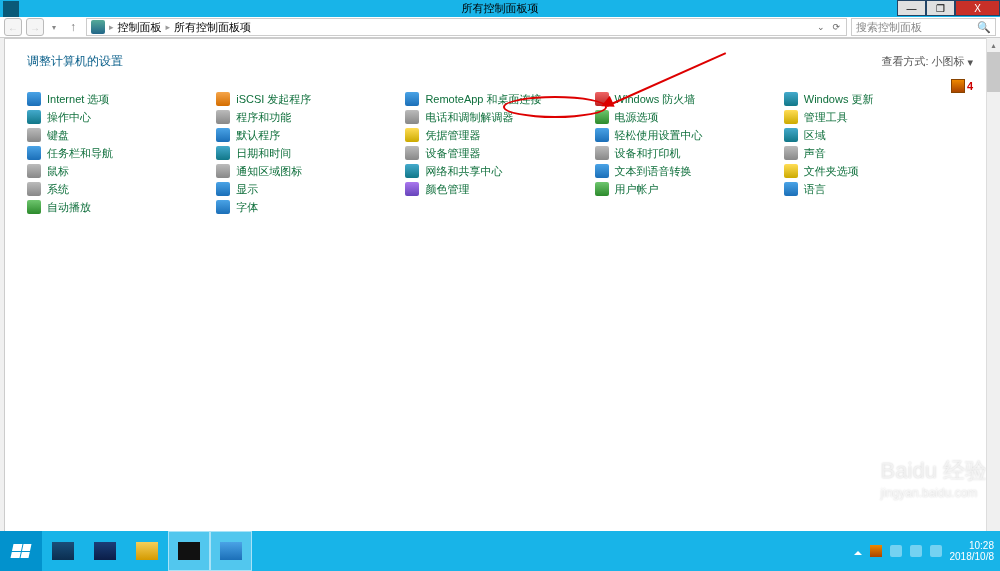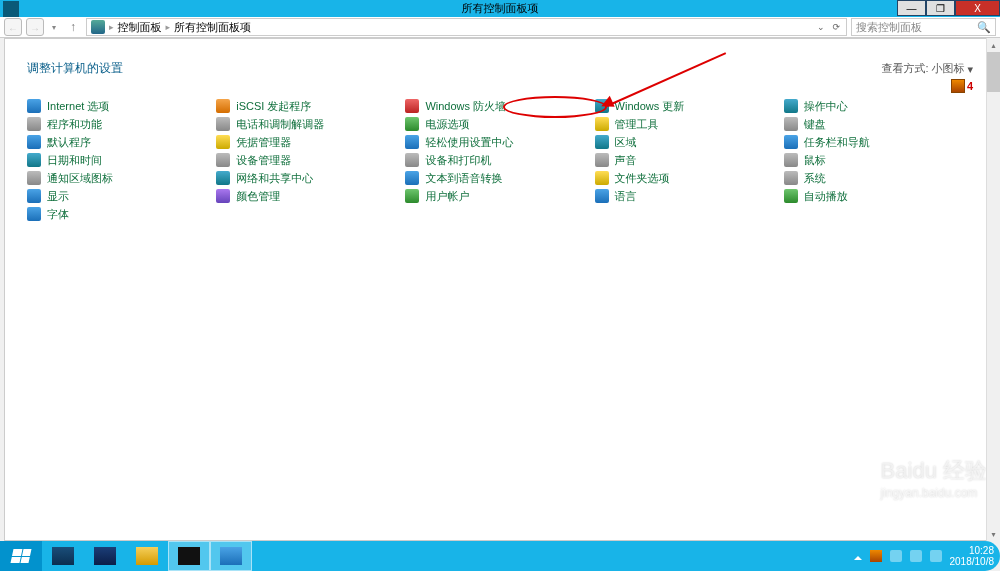--- a/index.html
+++ b/index.html
@@ -22,21 +22,21 @@
   .upbtn { width: 18px; height: 18px; display: flex; align-items: center; justify-content: center; color: #777; }
   .addr { flex: 1; height: 18px; border: 1px solid #ccc; display: flex; align-items: center; padding: 0 4px; gap: 4px; font-size: 11px; background: #fff; }
   .addr .cp-icon { width: 14px; height: 14px; background: linear-gradient(#5a9, #268); border-radius: 2px; }
   .addr .sep { color: #999; font-size: 9px; }
   .addr-actions { margin-left: auto; display: flex; gap: 4px; color: #666; font-size: 9px; }
   .addr-actions span { padding: 0 2px; }
   .search { width: 145px; height: 18px; border: 1px solid #ccc; display: flex; align-items: center; padding: 0 4px; color: #888; font-size: 11px; background: #fff; }
   .search .mag { margin-left: auto; color: #888; }
 
   
-  .content { position: absolute; top: 38px; bottom: 30px; left: 4px; right: 4px; background: #fff; border: 1px solid #ccc; padding: 21px 22px 0 22px; }
+  .content { position: absolute; top: 38px; bottom: 30px; left: 4px; right: 4px; background: #fff; border: 1px solid #ccc; padding: 14px 22px 0 22px; }
   .heading-row { display: flex; justify-content: space-between; align-items: center; margin-bottom: 12px; }
   .heading { color: #0a5f8a; font-size: 12px; }
   .viewby { color: #555; font-size: 11px; display: flex; align-items: flex-end; gap: 3px; }
   .notif { position: absolute; right: 22px; top: 40px; display: flex; align-items: center; gap: 2px; }
   .flag-icon { width: 14px; height: 14px; background: linear-gradient(#e80,#a40); border: 1px solid #840; }
   .notif-count { color: #c00; font-weight: bold; font-size: 11px; }
 
   .items { display: grid; grid-template-columns: repeat(5, 1fr); grid-auto-rows: 18px; column-gap: 0; row-gap: 0; margin-top: 22px; }
   .item { display: flex; align-items: flex-start; gap: 6px; height: 18px; }
   .item-icon { width: 14px; height: 14px; flex: 0 0 14px; border-radius: 2px; }
@@ -47,21 +47,21 @@
   .arrow-line { position: absolute; background: #d00; height: 2px; transform-origin: left center; pointer-events: none; }
   .arrow-head { position: absolute; width: 0; height: 0; border: 6px solid transparent; border-right-color: #d00; border-right-width: 12px; pointer-events: none; }
 
   
   .scroll-stub { position: absolute; right: 0; top: 38px; bottom: 30px; width: 14px; background: #f0f0f0; border-left: 1px solid #ddd; }
   .scroll-stub .up, .scroll-stub .down { height: 14px; background: #f0f0f0; display: flex; align-items: center; justify-content: center; font-size: 8px; color: #777; }
   .scroll-stub .down { position: absolute; bottom: 0; width: 100%; }
   .scroll-stub .thumb { position: absolute; top: 14px; width: 100%; height: 40px; background: #c8c8c8; }
 
   
-  .taskbar { position: absolute; bottom: 0; left: 0; right: 0; height: 30px; background: #18b4e8; display: flex; align-items: stretch; border-radius: 15px; }
+  .taskbar { position: absolute; bottom: 0; left: 0; right: 0; height: 40px; background: #18b4e8; display: flex; align-items: stretch; }
   .task { width: 42px; display: flex; align-items: center; justify-content: center; }
   .task.active { background: rgba(255,255,255,0.25); box-shadow: inset 0 0 0 1px rgba(255,255,255,0.5); }
   .task .ticon { width: 22px; height: 18px; }
   .start { width: 42px; background: #0292cd; display:flex; align-items:center; justify-content:center; }
   .start .win { width: 18px; height: 14px; display:grid; grid-template-columns:1fr 1fr; grid-template-rows:1fr 1fr; gap:1px; transform: skewX(-12deg); }
   .start .win div { background:#fff; }
   .tray { margin-left: auto; display: flex; align-items: center; gap: 8px; padding: 0 6px; color: #fff; font-size: 10px; }
   .tray .clockblock { display:flex; flex-direction:column; align-items:flex-end; line-height: 11px; font-size:10px; }
   .tray .tri { width:0; height:0; border:4px solid transparent; border-bottom-color:#fff; }
   .tray .ticon-s { width:12px; height:12px; }
@@ -129,20 +129,24 @@
   <div class="items" id="items-grid">
       <div class="item">
         <div class="item-icon ic-blue"></div>
         <a href="#">Internet 选项</a>
       </div>
       <div class="item">
         <div class="item-icon ic-orange"></div>
         <a href="#">iSCSI 发起程序</a>
       </div>
       <div class="item">
+        <div class="item-icon ic-blue"></div>
+        <a href="#">RemoteApp 和桌面连接</a>
+      </div>
+      <div class="item">
         <div class="item-icon ic-red"></div>
         <a href="#">Windows 防火墙</a>
       </div>
       <div class="item">
         <div class="item-icon ic-teal"></div>
         <a href="#">Windows 更新</a>
       </div>
       <div class="item">
         <div class="item-icon ic-teal"></div>
         <a href="#">操作中心</a>

